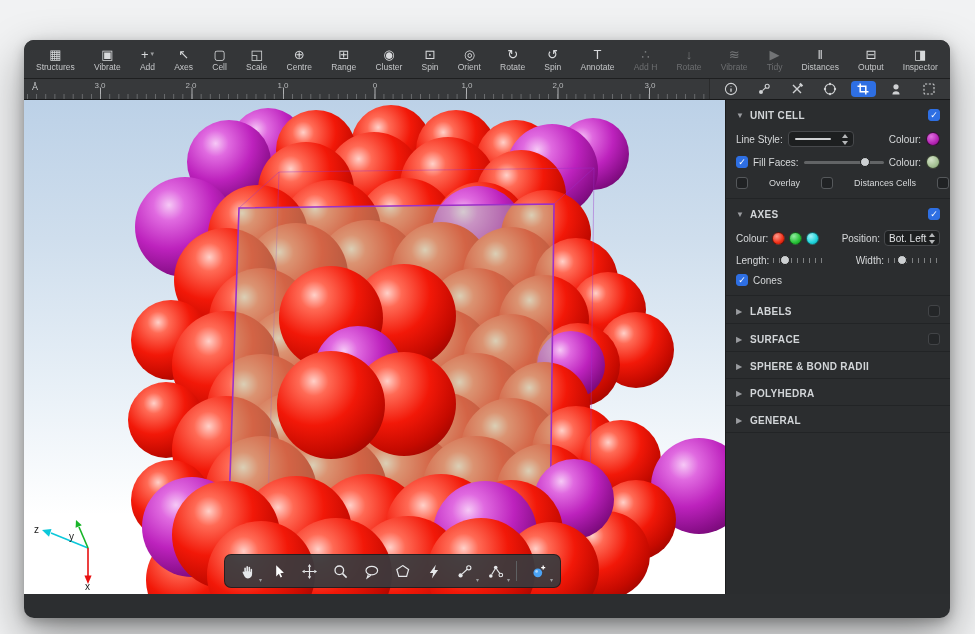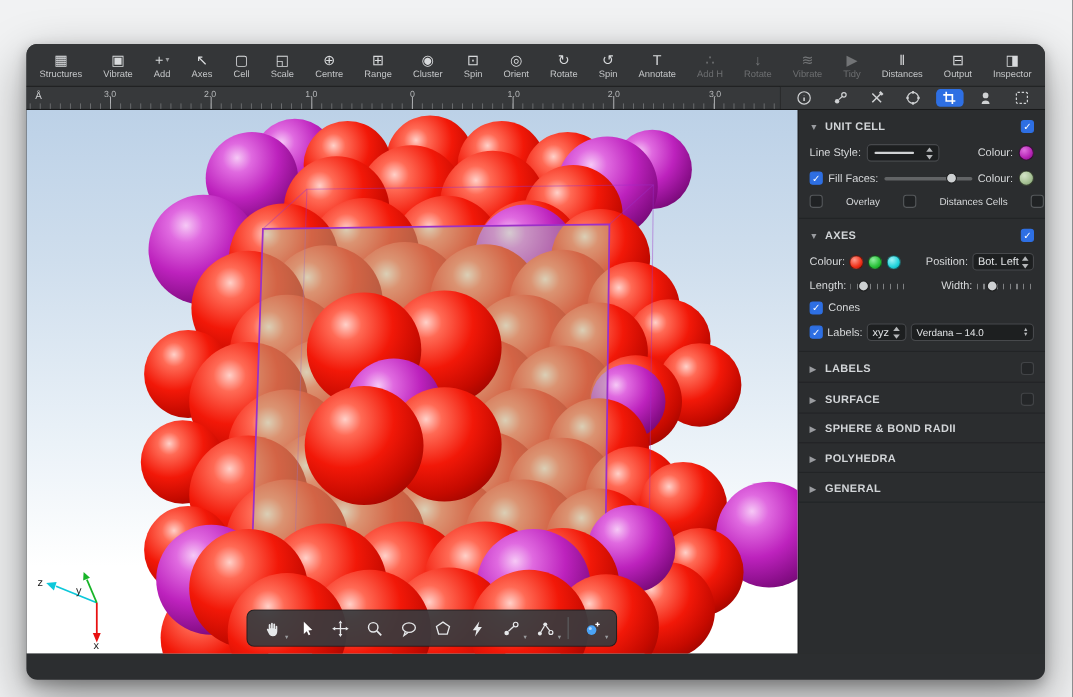--- a/index.html
+++ b/index.html
@@ -521,36 +521,20 @@
           <span class="lbl">Width:</span>
           <span class="slider ticks" style="width:52px">
               <span class="track"></span>
               <span class="knob" style="left:18%"></span>
             </span>
         </div>
         <div class="sb-row">
           <span class="cb checked"></span>
           <span class="lbl">Cones</span>
         </div>
-        <div class="sb-row" style="gap:4px">
-          <span class="cb checked"></span>
-          <span class="lbl">Labels:</span>
-          <span class="field popup" style="width:36px">
-              <span>xyz</span>
-              <span class="dd"></span>
-            </span>
-          <span class="field" style="flex:1;font-size:9px">
-              <span>Verdana – 14.0</span>
-              <span class="spacer"></span>
-              <span class="stepper">
-                <span>▲</span>
-                <span>▼</span>
-              </span>
-            </span>
-        </div>
       </div>
 
       <div class="sb-section collapsed">
         <div class="sb-header">
           <span class="tri">▶</span>
           <span class="sb-title">LABELS</span>
           <span class="spacer"></span>
           <span class="cb dim"></span>
         </div>
       </div>

